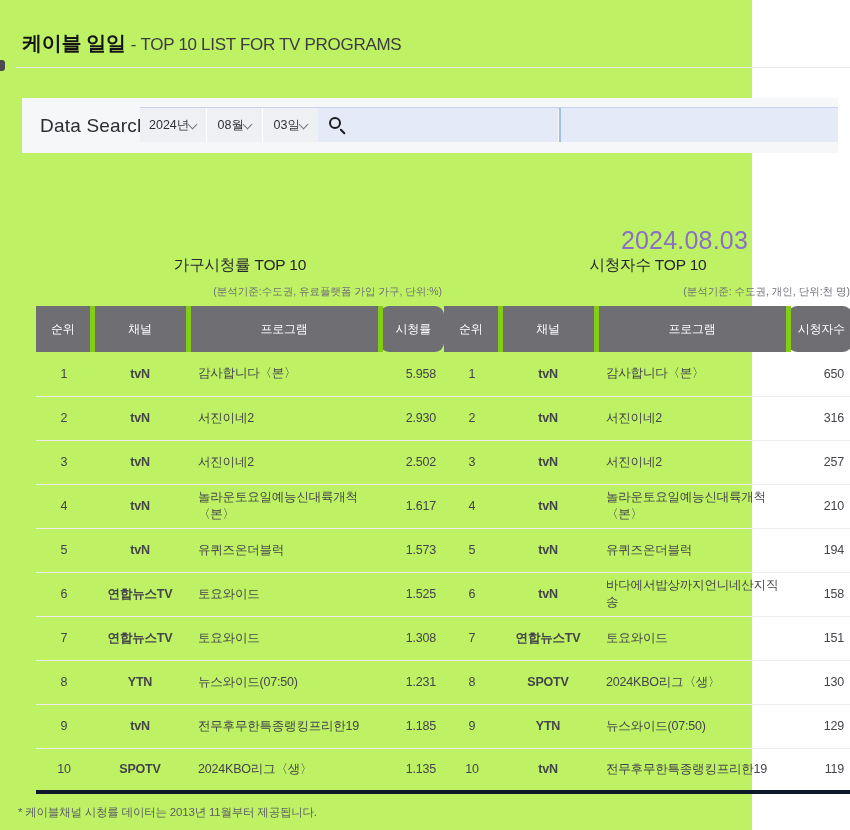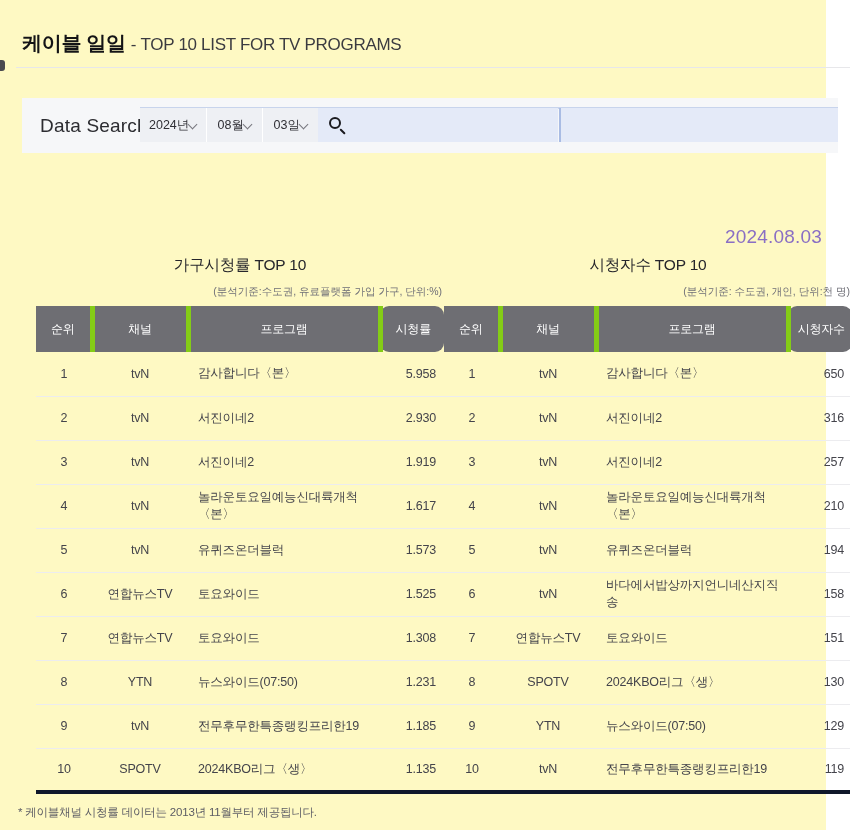--- a/index.html
+++ b/index.html
@@ -2,21 +2,21 @@
 <html><head>
 <meta charset="utf-8">
 <style>
   * { box-sizing: border-box; margin: 0; padding: 0; }
   html, body {
     width: 850px; height: 830px;
     background: #ffffff;
     font-family: "Liberation Sans", "DejaVu Sans", sans-serif;
     overflow: hidden;
   }
-  .page { position: relative; width: 826px; height: 830px; background: #fef9c3; }
+  .page { position: relative; width: 752px; height: 830px; background: #bef264; }
 
   
   .header {
     position: absolute; left: 0; top: 0; width: 850px; height: 68px;
   }
   .header-title {
     position: absolute; left: 22px; top: 30px;
     font-size: 19px; color: #1d1d1f; letter-spacing: -0.3px;
     white-space: nowrap;
   }
@@ -92,21 +92,21 @@
   }
   .rt-btn {
     width: 105px; display: flex; align-items: center; justify-content: center;
     font-size: 12.5px; cursor: pointer;
   }
   .rt-btn.off { background: #eceef1; color: #55555c; }
   .rt-btn.on  { background: #7b4ee6; color: #ffffff; }
 
   .date-label {
     position: absolute; right: 4px; top: 226px;
-    font-size: 19px; color: #8a6fc4; letter-spacing: 0.2px;
+    font-size: 25px; color: #8a6fc4; letter-spacing: 0.2px;
   }
 
   
   .tbl-wrap { position: absolute; top: 255px; }
   .tbl-wrap.left  { left: 36px;  width: 408px; }
   .tbl-wrap.right { left: 444px; width: 408px; }
 
   .tbl-title {
     text-align: center; font-size: 15.5px; color: #26262b;
     letter-spacing: -0.2px; margin-bottom: 9px;
@@ -127,21 +127,21 @@
   .c-chan { width: 96px; }
   .c-prog { width: auto; }
   .c-val  { width: 64px; }
 
   table.rank tbody td {
     height: 44px; font-size: 12.5px; color: #44444b;
     border-bottom: 1px solid #ececef; letter-spacing: -0.2px;
   }
   table.rank tbody tr:last-child td { border-bottom: 4px solid #0f172a; }
   td.rank-n { text-align: center; color: #5a5a61; font-size: 12px; }
-  td.chan   { text-align: center; color: #3f3f46; }
+  td.chan   { text-align: center; color: #3f3f46; font-weight: bold; }
   td.prog   { text-align: left; padding-left: 10px; color: #35353c; }
   td.val    { text-align: right; padding-right: 8px; color: #8a6fc4; font-size: 13px; }
 
   .footnote {
     position: absolute; left: 18px; top: 805px;
     font-size: 11.5px; color: #5c5c64; letter-spacing: -0.2px;
   }
 </style>
 </head>
 <body>
@@ -210,21 +210,21 @@
         <tr>
             <td class="rank-n">2</td>
             <td class="chan">tvN</td>
             <td class="prog">서진이네2</td>
             <td class="val">2.930</td>
           </tr>
         <tr>
             <td class="rank-n">3</td>
             <td class="chan">tvN</td>
             <td class="prog">서진이네2</td>
-            <td class="val">1.919</td>
+            <td class="val">2.502</td>
           </tr>
         <tr>
             <td class="rank-n">4</td>
             <td class="chan">tvN</td>
             <td class="prog">놀라운토요일예능신대륙개척〈본〉</td>
             <td class="val">1.617</td>
           </tr>
         <tr>
             <td class="rank-n">5</td>
             <td class="chan">tvN</td>

